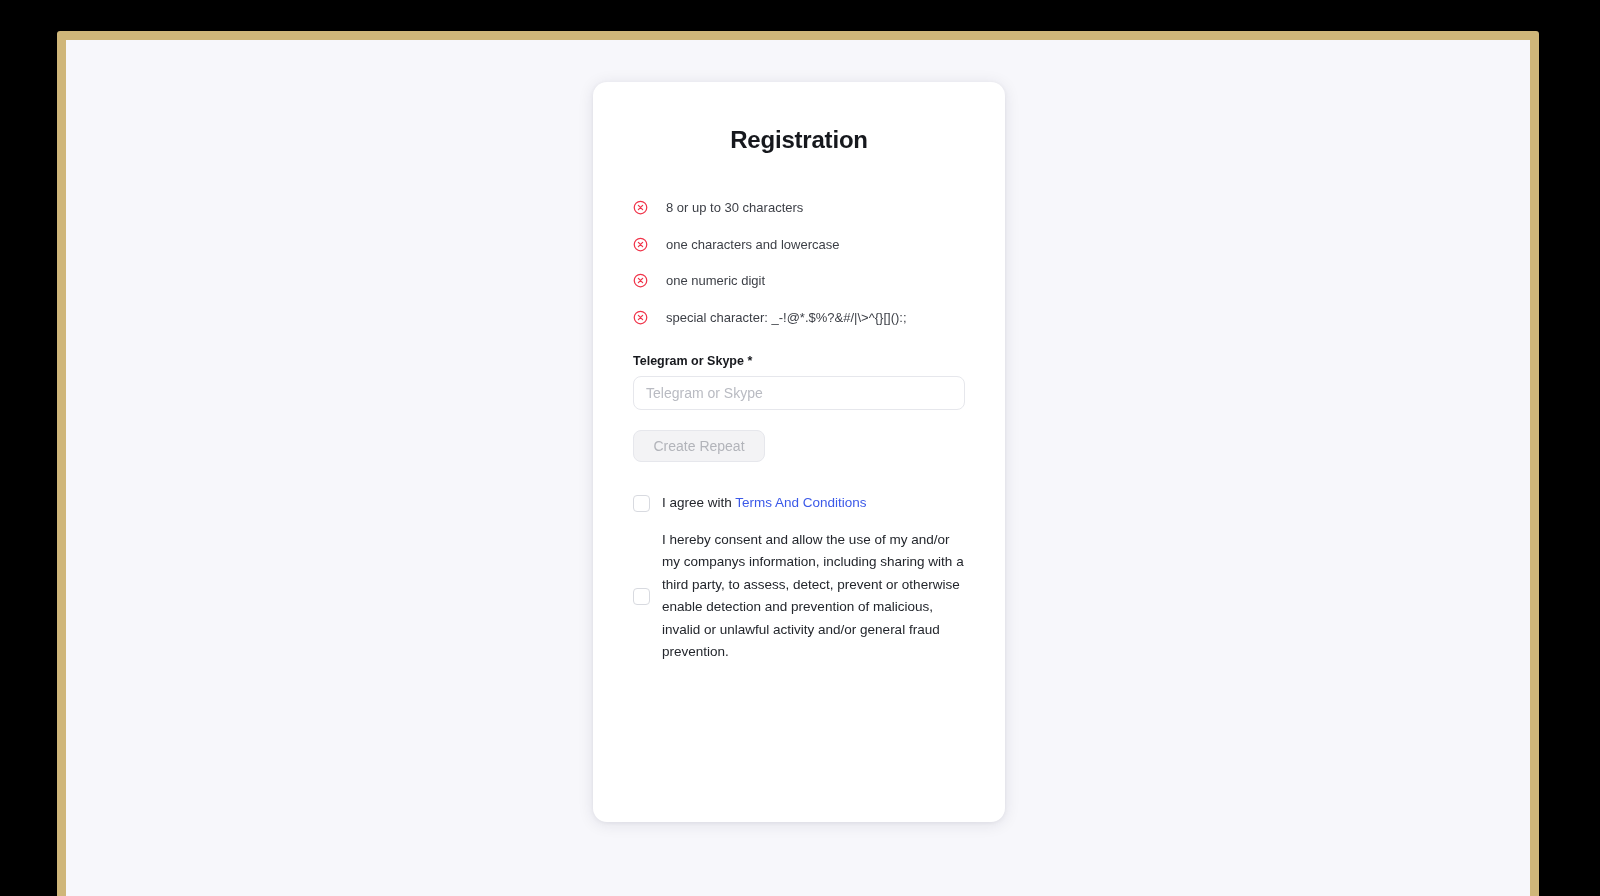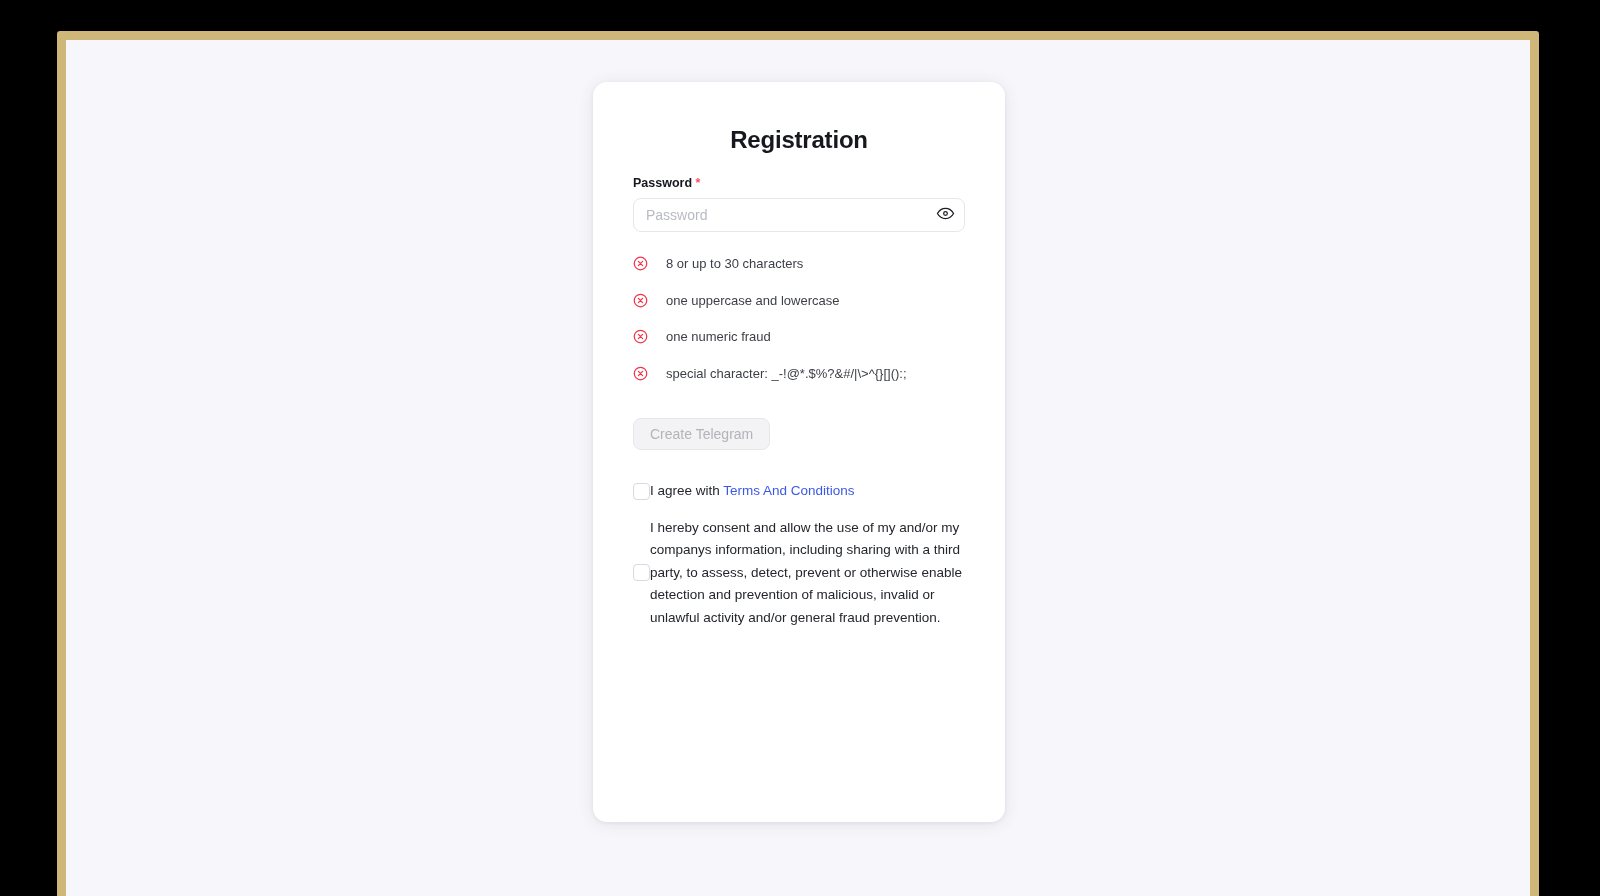--- a/index.html
+++ b/index.html
@@ -137,21 +137,21 @@
     font-size: 14px;
     cursor: default;
   }
 
   
   #consents { margin-top: 32px; }
 
   .consent-row {
     display: flex;
     align-items: center;
-    gap: 0;
+    gap: 12px;
     margin-bottom: 16px;
   }
   .consent-row.block-row { align-items: center; }
 
   .checkbox {
     flex: 0 0 auto;
     width: 17px;
     height: 17px;
     border: 1px solid #d8dae0;
     border-radius: 4px;
@@ -181,83 +181,75 @@
 <div id="device-frame">
   <div id="viewport">
 
     <div id="registration-card">
 
       <h1 id="page-title">Registration</h1>
 
       
 
       
+
+      
+
+      
+      <ul id="password-rules">
+        <li class="rule-item">
+          <span class="rule-icon">
+            <svg width="15" height="15" viewBox="0 0 24 24" fill="none" stroke="#f0344a" stroke-width="2" stroke-linecap="round">
+              <circle cx="12" cy="12" r="10"></circle>
+              <path d="M8.6 8.6 15.4 15.4M15.4 8.6 8.6 15.4"></path>
+            </svg>
+          </span>
+          <span class="rule-text">8 or up to 30 characters</span>
+        </li>
+        <li class="rule-item">
+          <span class="rule-icon">
+            <svg width="15" height="15" viewBox="0 0 24 24" fill="none" stroke="#f0344a" stroke-width="2" stroke-linecap="round">
+              <circle cx="12" cy="12" r="10"></circle>
+              <path d="M8.6 8.6 15.4 15.4M15.4 8.6 8.6 15.4"></path>
+            </svg>
+          </span>
+          <span class="rule-text">one characters and lowercase</span>
+        </li>
+        <li class="rule-item">
+          <span class="rule-icon">
+            <svg width="15" height="15" viewBox="0 0 24 24" fill="none" stroke="#f0344a" stroke-width="2" stroke-linecap="round">
+              <circle cx="12" cy="12" r="10"></circle>
+              <path d="M8.6 8.6 15.4 15.4M15.4 8.6 8.6 15.4"></path>
+            </svg>
+          </span>
+          <span class="rule-text">one numeric digit</span>
+        </li>
+        <li class="rule-item">
+          <span class="rule-icon">
+            <svg width="15" height="15" viewBox="0 0 24 24" fill="none" stroke="#f0344a" stroke-width="2" stroke-linecap="round">
+              <circle cx="12" cy="12" r="10"></circle>
+              <path d="M8.6 8.6 15.4 15.4M15.4 8.6 8.6 15.4"></path>
+            </svg>
+          </span>
+          <span class="rule-text">special character: _-!@*.$%?&amp;#/|\&gt;^{}[]():;</span>
+        </li>
+      </ul>
+
+      
       <div class="field-block">
         <label class="field-label">
-          <span>Password</span>
-          <span class="req-red">*</span>
+          <span>Telegram or Skype</span>
+          <span class="req-black">*</span>
         </label>
         <div class="input-wrap">
-          <input class="text-input with-icon" type="text" placeholder="Password" style="">
-          <button class="eye-button">
-            <span>
-              <svg width="19" height="19" viewBox="0 0 24 24" fill="none" stroke="#1b1d22" stroke-width="1.6" stroke-linecap="round" stroke-linejoin="round">
-                <path d="M1.8 12S5.5 5.6 12 5.6 22.2 12 22.2 12 18.5 18.4 12 18.4 1.8 12 1.8 12Z"></path>
-                <circle cx="12" cy="12" r="2.3"></circle>
-              </svg>
-            </span>
-          </button>
+          <input class="text-input" type="text" placeholder="Telegram or Skype" style="">
         </div>
       </div>
 
-      
-
-      
-      <ul id="password-rules">
-        <li class="rule-item">
-          <span class="rule-icon">
-            <svg width="15" height="15" viewBox="0 0 24 24" fill="none" stroke="#f0344a" stroke-width="2" stroke-linecap="round">
-              <circle cx="12" cy="12" r="10"></circle>
-              <path d="M8.6 8.6 15.4 15.4M15.4 8.6 8.6 15.4"></path>
-            </svg>
-          </span>
-          <span class="rule-text">8 or up to 30 characters</span>
-        </li>
-        <li class="rule-item">
-          <span class="rule-icon">
-            <svg width="15" height="15" viewBox="0 0 24 24" fill="none" stroke="#f0344a" stroke-width="2" stroke-linecap="round">
-              <circle cx="12" cy="12" r="10"></circle>
-              <path d="M8.6 8.6 15.4 15.4M15.4 8.6 8.6 15.4"></path>
-            </svg>
-          </span>
-          <span class="rule-text">one uppercase and lowercase</span>
-        </li>
-        <li class="rule-item">
-          <span class="rule-icon">
-            <svg width="15" height="15" viewBox="0 0 24 24" fill="none" stroke="#f0344a" stroke-width="2" stroke-linecap="round">
-              <circle cx="12" cy="12" r="10"></circle>
-              <path d="M8.6 8.6 15.4 15.4M15.4 8.6 8.6 15.4"></path>
-            </svg>
-          </span>
-          <span class="rule-text">one numeric fraud</span>
-        </li>
-        <li class="rule-item">
-          <span class="rule-icon">
-            <svg width="15" height="15" viewBox="0 0 24 24" fill="none" stroke="#f0344a" stroke-width="2" stroke-linecap="round">
-              <circle cx="12" cy="12" r="10"></circle>
-              <path d="M8.6 8.6 15.4 15.4M15.4 8.6 8.6 15.4"></path>
-            </svg>
-          </span>
-          <span class="rule-text">special character: _-!@*.$%?&amp;#/|\&gt;^{}[]():;</span>
-        </li>
-      </ul>
-
-      
-
-      <button id="create-account-button">Create Telegram</button>
+      <button id="create-account-button">Create Repeat</button>
 
       
       <div id="consents">
 
         <div class="consent-row">
           <span class="checkbox"></span>
           <span class="consent-text">
             <span>I agree with </span><a class="terms-link">Terms And Conditions</a>
           </span>
         </div>

